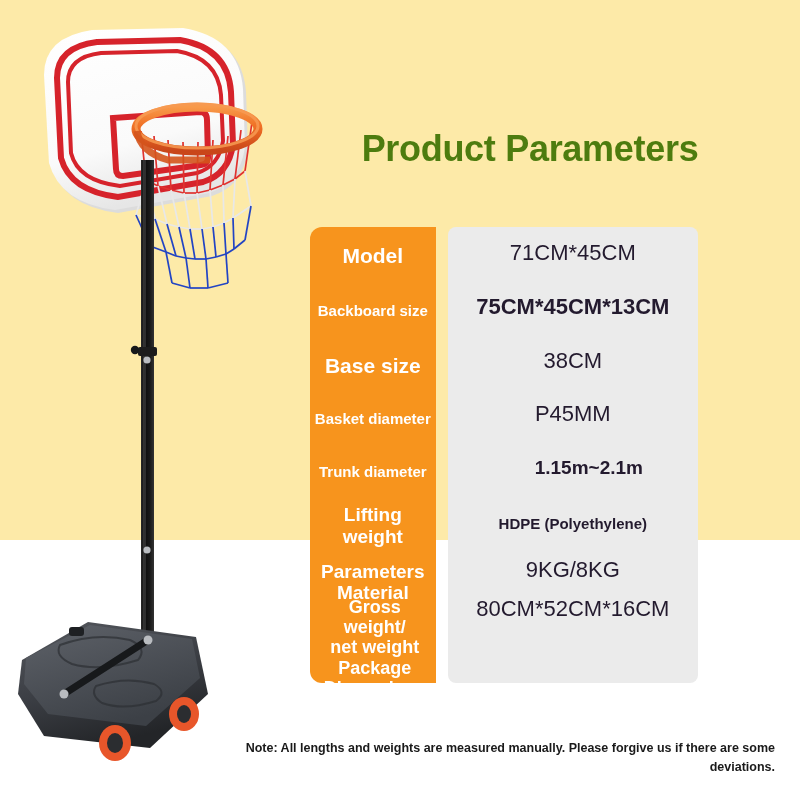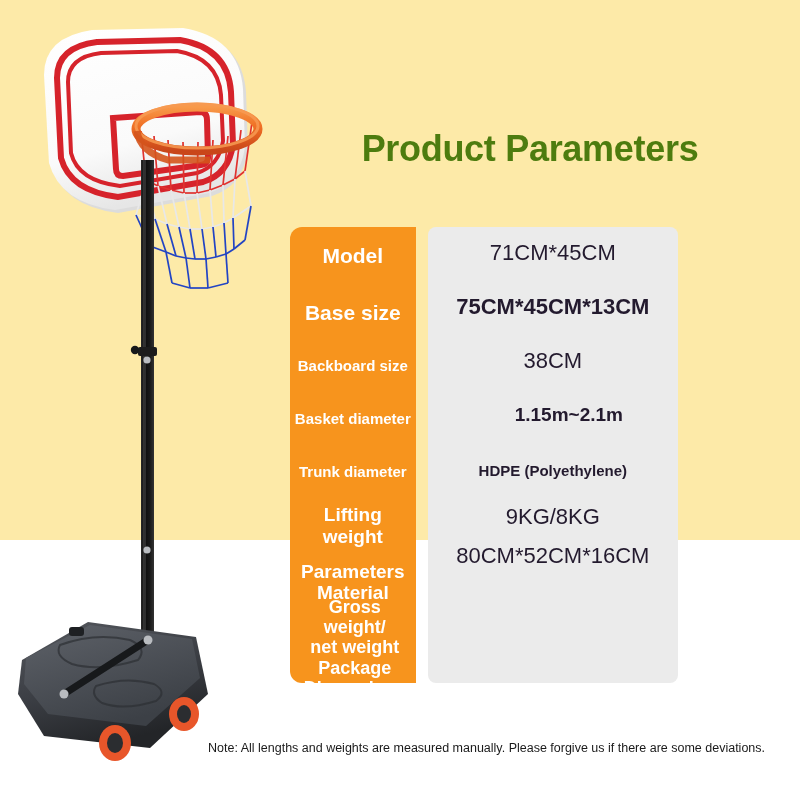--- a/index.html
+++ b/index.html
@@ -41,21 +41,21 @@
     text-align: center;
     font-size: 36px;
     font-weight: bold;
     color: #4d7c0f;
     letter-spacing: -0.3px;
     white-space: nowrap;
   }
   
   .spec-table {
     position: absolute;
-    left: 290px;
+    left: 310px;
     top: 227px;
     width: 388px;
     height: 456px;
     display: flex;
   }
   .label-col {
     width: 147px;
     background: #f7941d;
     border-radius: 12px 0 0 12px;
     display: flex;
@@ -114,28 +114,28 @@
   .val.r3 { font-size: 22px; font-weight: normal; }
   .val.r4 { font-size: 22px; font-weight: normal; }
   .val.r5 { font-size: 19px; font-weight: bold; padding-left: 36px; }
   .val.r6 { font-size: 15px; font-weight: bold; }
   .val.r7 { font-size: 22px; font-weight: normal; }
   .val.r7b { font-size: 22px; font-weight: normal; }
   .two-line { flex-direction: column; }
   
   .note {
     position: absolute;
-    left: 208px;
+    left: 197px;
     top: 739px;
     width: 578px;
     font-size: 12.5px;
-    font-weight: normal;
+    font-weight: bold;
     color: #1a1a1a;
     line-height: 1.55;
-    text-align: left;
+    text-align: right;
   }
   
   .photo {
     position: absolute;
     left: 0;
     top: 0;
     width: 300px;
     height: 800px;
   }
   .photo svg { display: block; }
@@ -303,22 +303,22 @@
       </g>
     </svg>
   </div>
 
   <div class="title">Product Parameters</div>
 
   <div class="spec-table">
 
     <div class="label-col">
       <div class="lbl r0">Model</div>
+      <div class="lbl r1">Backboard size</div>
       <div class="lbl r2">Base size</div>
-      <div class="lbl r1">Backboard size</div>
       <div class="lbl r3">Basket diameter</div>
       <div class="lbl r4">Trunk diameter</div>
       <div class="lbl r5">Lifting weight</div>
       <div class="lbl r6 two-line">
         <span>Parameters</span>
         <span>Material</span>
       </div>
       <div class="lbl r7 two-line">
         <span>Gross weight/</span>
         <span>net weight</span>
@@ -326,20 +326,21 @@
         <span>Dimensions</span>
       </div>
     </div>
 
     <div class="gap-col"></div>
 
     <div class="value-col">
       <div class="val r1">71CM*45CM</div>
       <div class="val r2">75CM*45CM*13CM</div>
       <div class="val r3">38CM</div>
+      <div class="val r4">Р45MM</div>
       <div class="val r5">1.15m~2.1m</div>
       <div class="val r6">HDPE (Polyethylene)</div>
       <div class="val r7 two-line">
         <span class="val r7b" style="height:auto">9KG/8KG</span>
         <span class="val r7b" style="height:auto;margin-top:14px">80CM*52CM*16CM</span>
       </div>
     </div>
   </div>
 
   <div class="note">Note: All lengths and weights are measured manually. Please forgive us if there are some deviations.</div>

